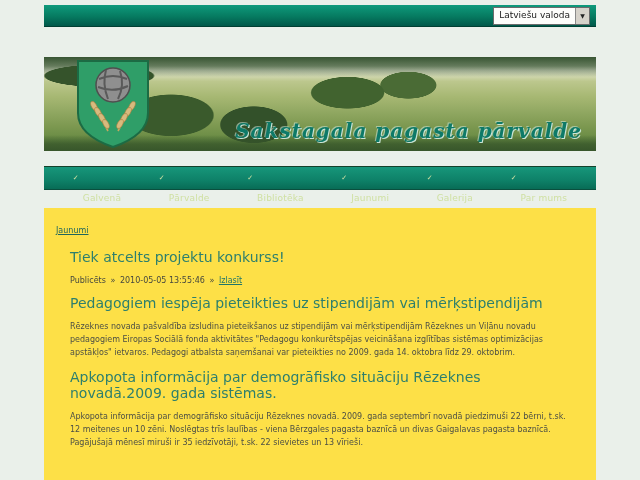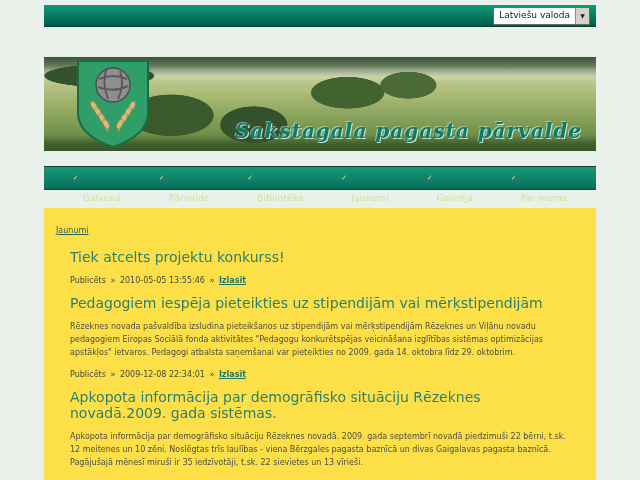--- a/index.html
+++ b/index.html
@@ -64,21 +64,21 @@
   .content{
     flex:1;background:#fde047;margin-top:3px;
     padding:10px 25px 0 12px;box-sizing:border-box;
   }
   .jaunumi{font-size:8px;color:#20665c;text-decoration:underline;cursor:pointer;display:inline-block;margin-bottom:4px;}
   .news{margin-left:14px;}
   .news-title{font-size:14px;color:#2d7f6d;margin:10px 0 0 0;cursor:pointer;}
   .news-body{font-size:8px;color:#4c4f45;line-height:13px;margin:9px 0 0 0;}
   .news-meta{font-size:8px;color:#45483f;margin:11px 0 6px 0;}
   .news-meta .sep{color:#45483f;padding:0 2px;}
-  .news-meta .read{color:#20766a;text-decoration:underline;cursor:pointer;font-weight:bold;}
+  .news-meta .read{color:#20766a;text-decoration:underline;cursor:pointer;}
 </style>
 </head>
 <body>
 
 <div class="wrapper">
 
   <div class="topbar">
     <div class="lang-select">
       <span class="val">Latviešu valoda</span>
       <span class="arrow-btn">▼</span>
@@ -145,27 +145,20 @@
           <span class="sep">»</span>
           <span>2010-05-05 13:55:46</span>
           <span class="sep">»</span>
           <a class="read">Izlasīt</a>
         </div>
       </div>
 
       <div>
         <div class="news-title">Pedagogiem iespēja pieteikties uz stipendijām vai mērķstipendijām</div>
         <div class="news-body">Rēzeknes novada pašvaldība izsludina pieteikšanos uz stipendijām vai mērķstipendijām Rēzeknes un Viļānu novadu pedagogiem Eiropas Sociālā fonda aktivitātes "Pedagogu konkurētspējas veicināšana izglītības sistēmas optimizācijas apstākļos" ietvaros. Pedagogi atbalsta saņemšanai var pieteikties no 2009. gada 14. oktobra līdz 29. oktobrim.</div>
-        <div class="news-meta">
-          <span>Publicēts</span>
-          <span class="sep">»</span>
-          <span>2009-12-08 22:34:01</span>
-          <span class="sep">»</span>
-          <a class="read">Izlasīt</a>
-        </div>
       </div>
 
       <div>
         <div class="news-title">Apkopota informācija par demogrāfisko situāciju Rēzeknes novadā.2009. gada sistēmas.</div>
         <div class="news-body">Apkopota informācija par demogrāfisko situāciju Rēzeknes novadā. 2009. gada septembrī novadā piedzimuši 22 bērni, t.sk. 12 meitenes un 10 zēni. Noslēgtas trīs laulības - viena Bērzgales pagasta baznīcā un divas Gaigalavas pagasta baznīcā. Pagājušajā mēnesī miruši ir 35 iedzīvotāji, t.sk. 22 sievietes un 13 vīrieši.</div>
       </div>
 
     </div>
   </div>
 

